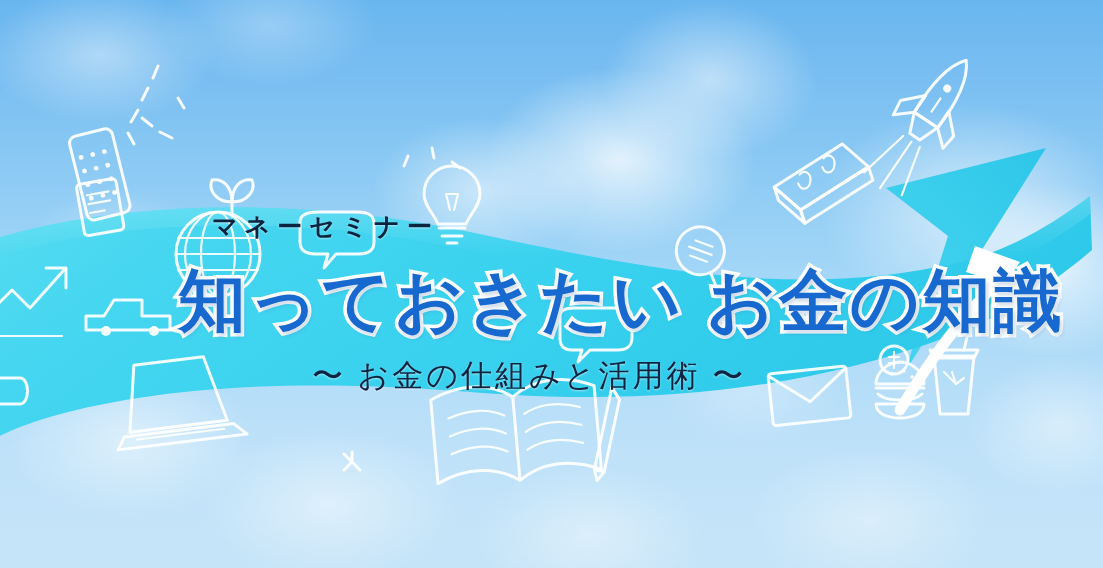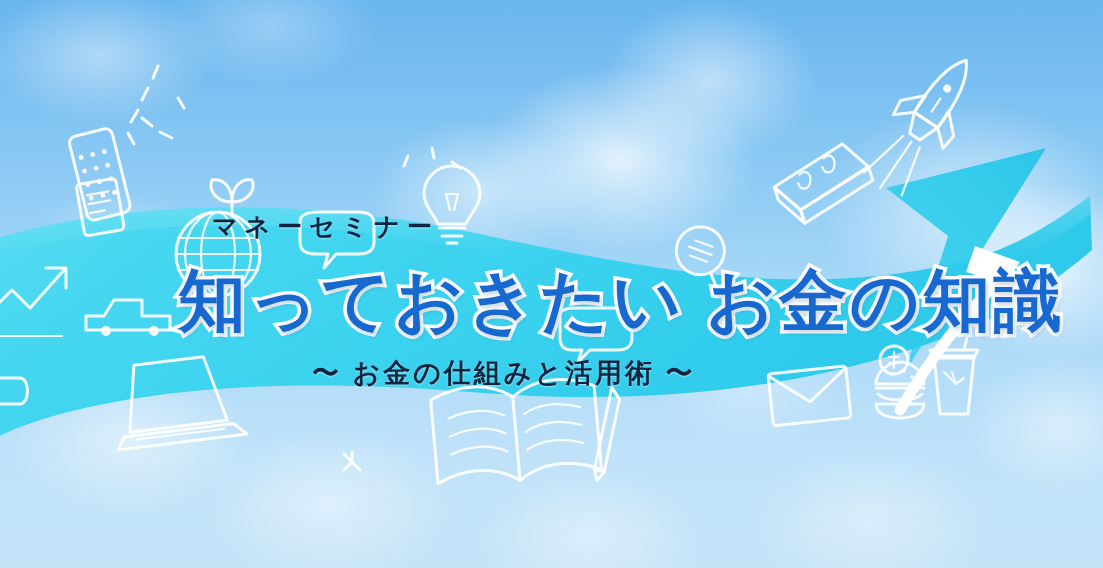--- a/index.html
+++ b/index.html
@@ -73,22 +73,22 @@
     paint-order: stroke fill;
     text-shadow:
        0 0 2px rgba(255,255,255,0.9),
        2px 3px 4px rgba(40,90,150,0.25);
     text-align: right;
   }
   .subtitle {
     position: absolute;
     left: 312px;
     top: 355px;
-    font-size: 27px;
-    font-weight: 700;
+    font-size: 31px;
+    font-weight: 400;
     letter-spacing: 3px;
     color: #0e2440;
     white-space: nowrap;
     text-shadow: 0 1px 2px rgba(255,255,255,0.5);
   }
 </style>
 </head>
 <body>
 
 <div id="banner">

